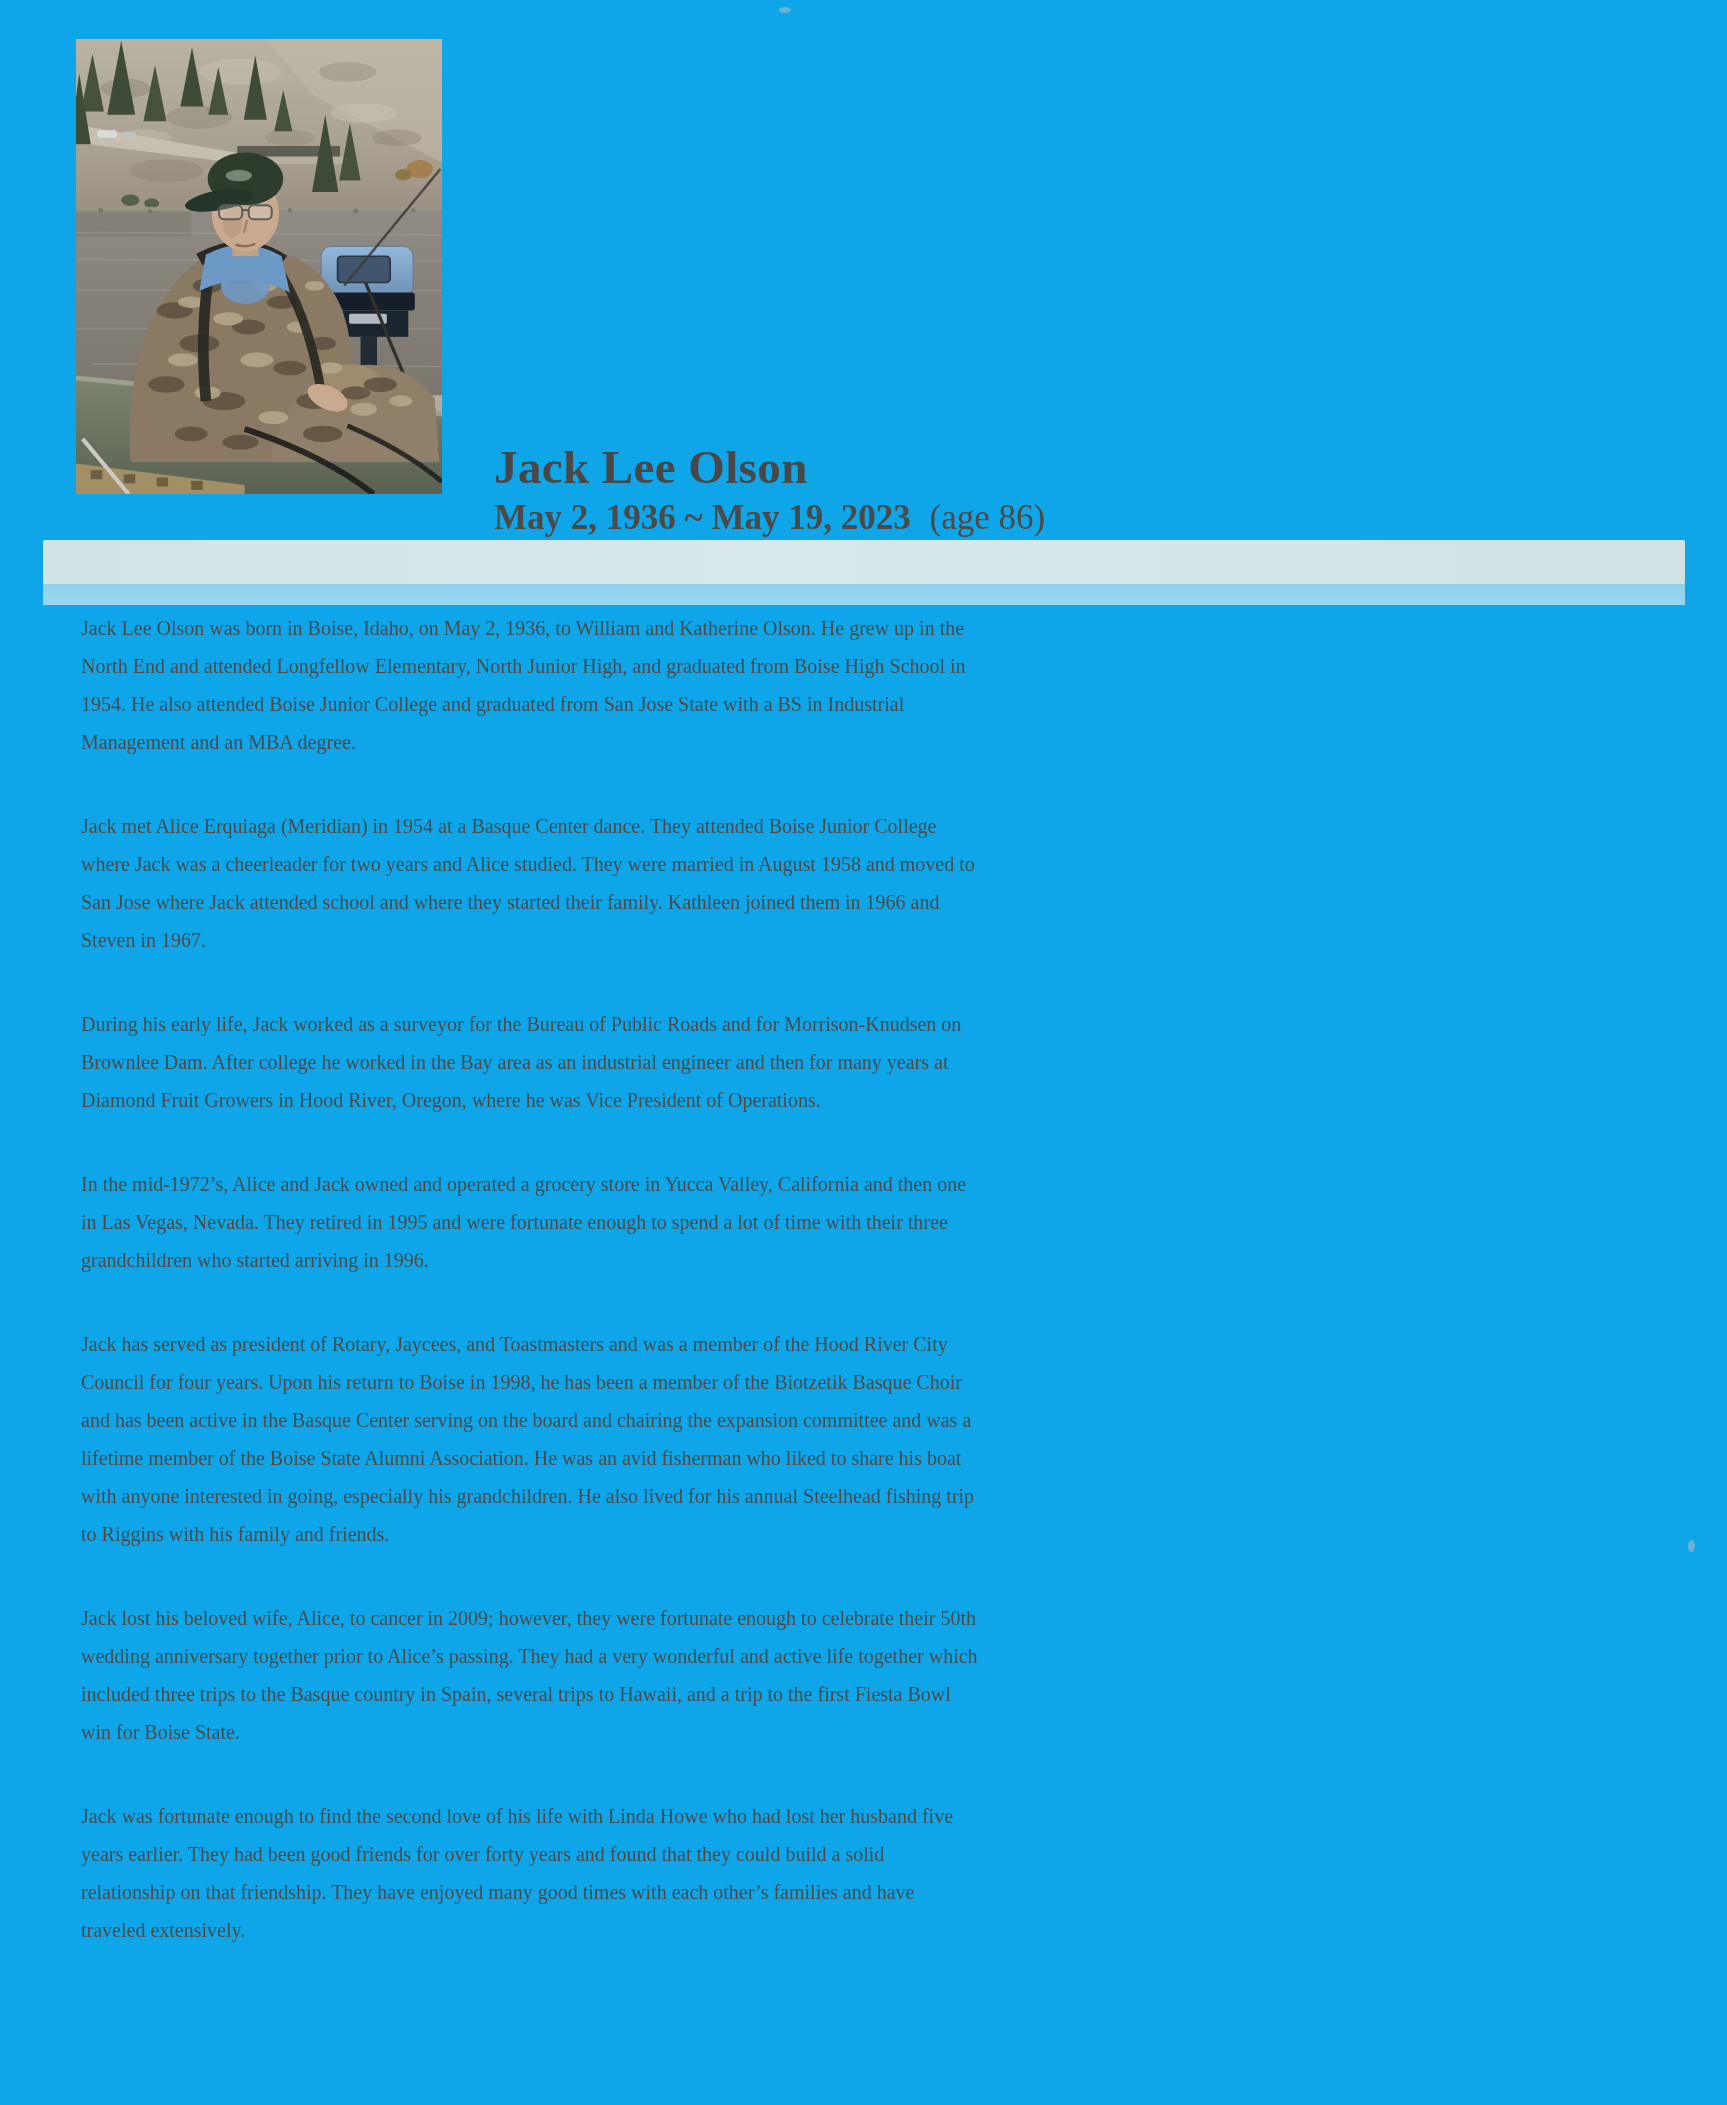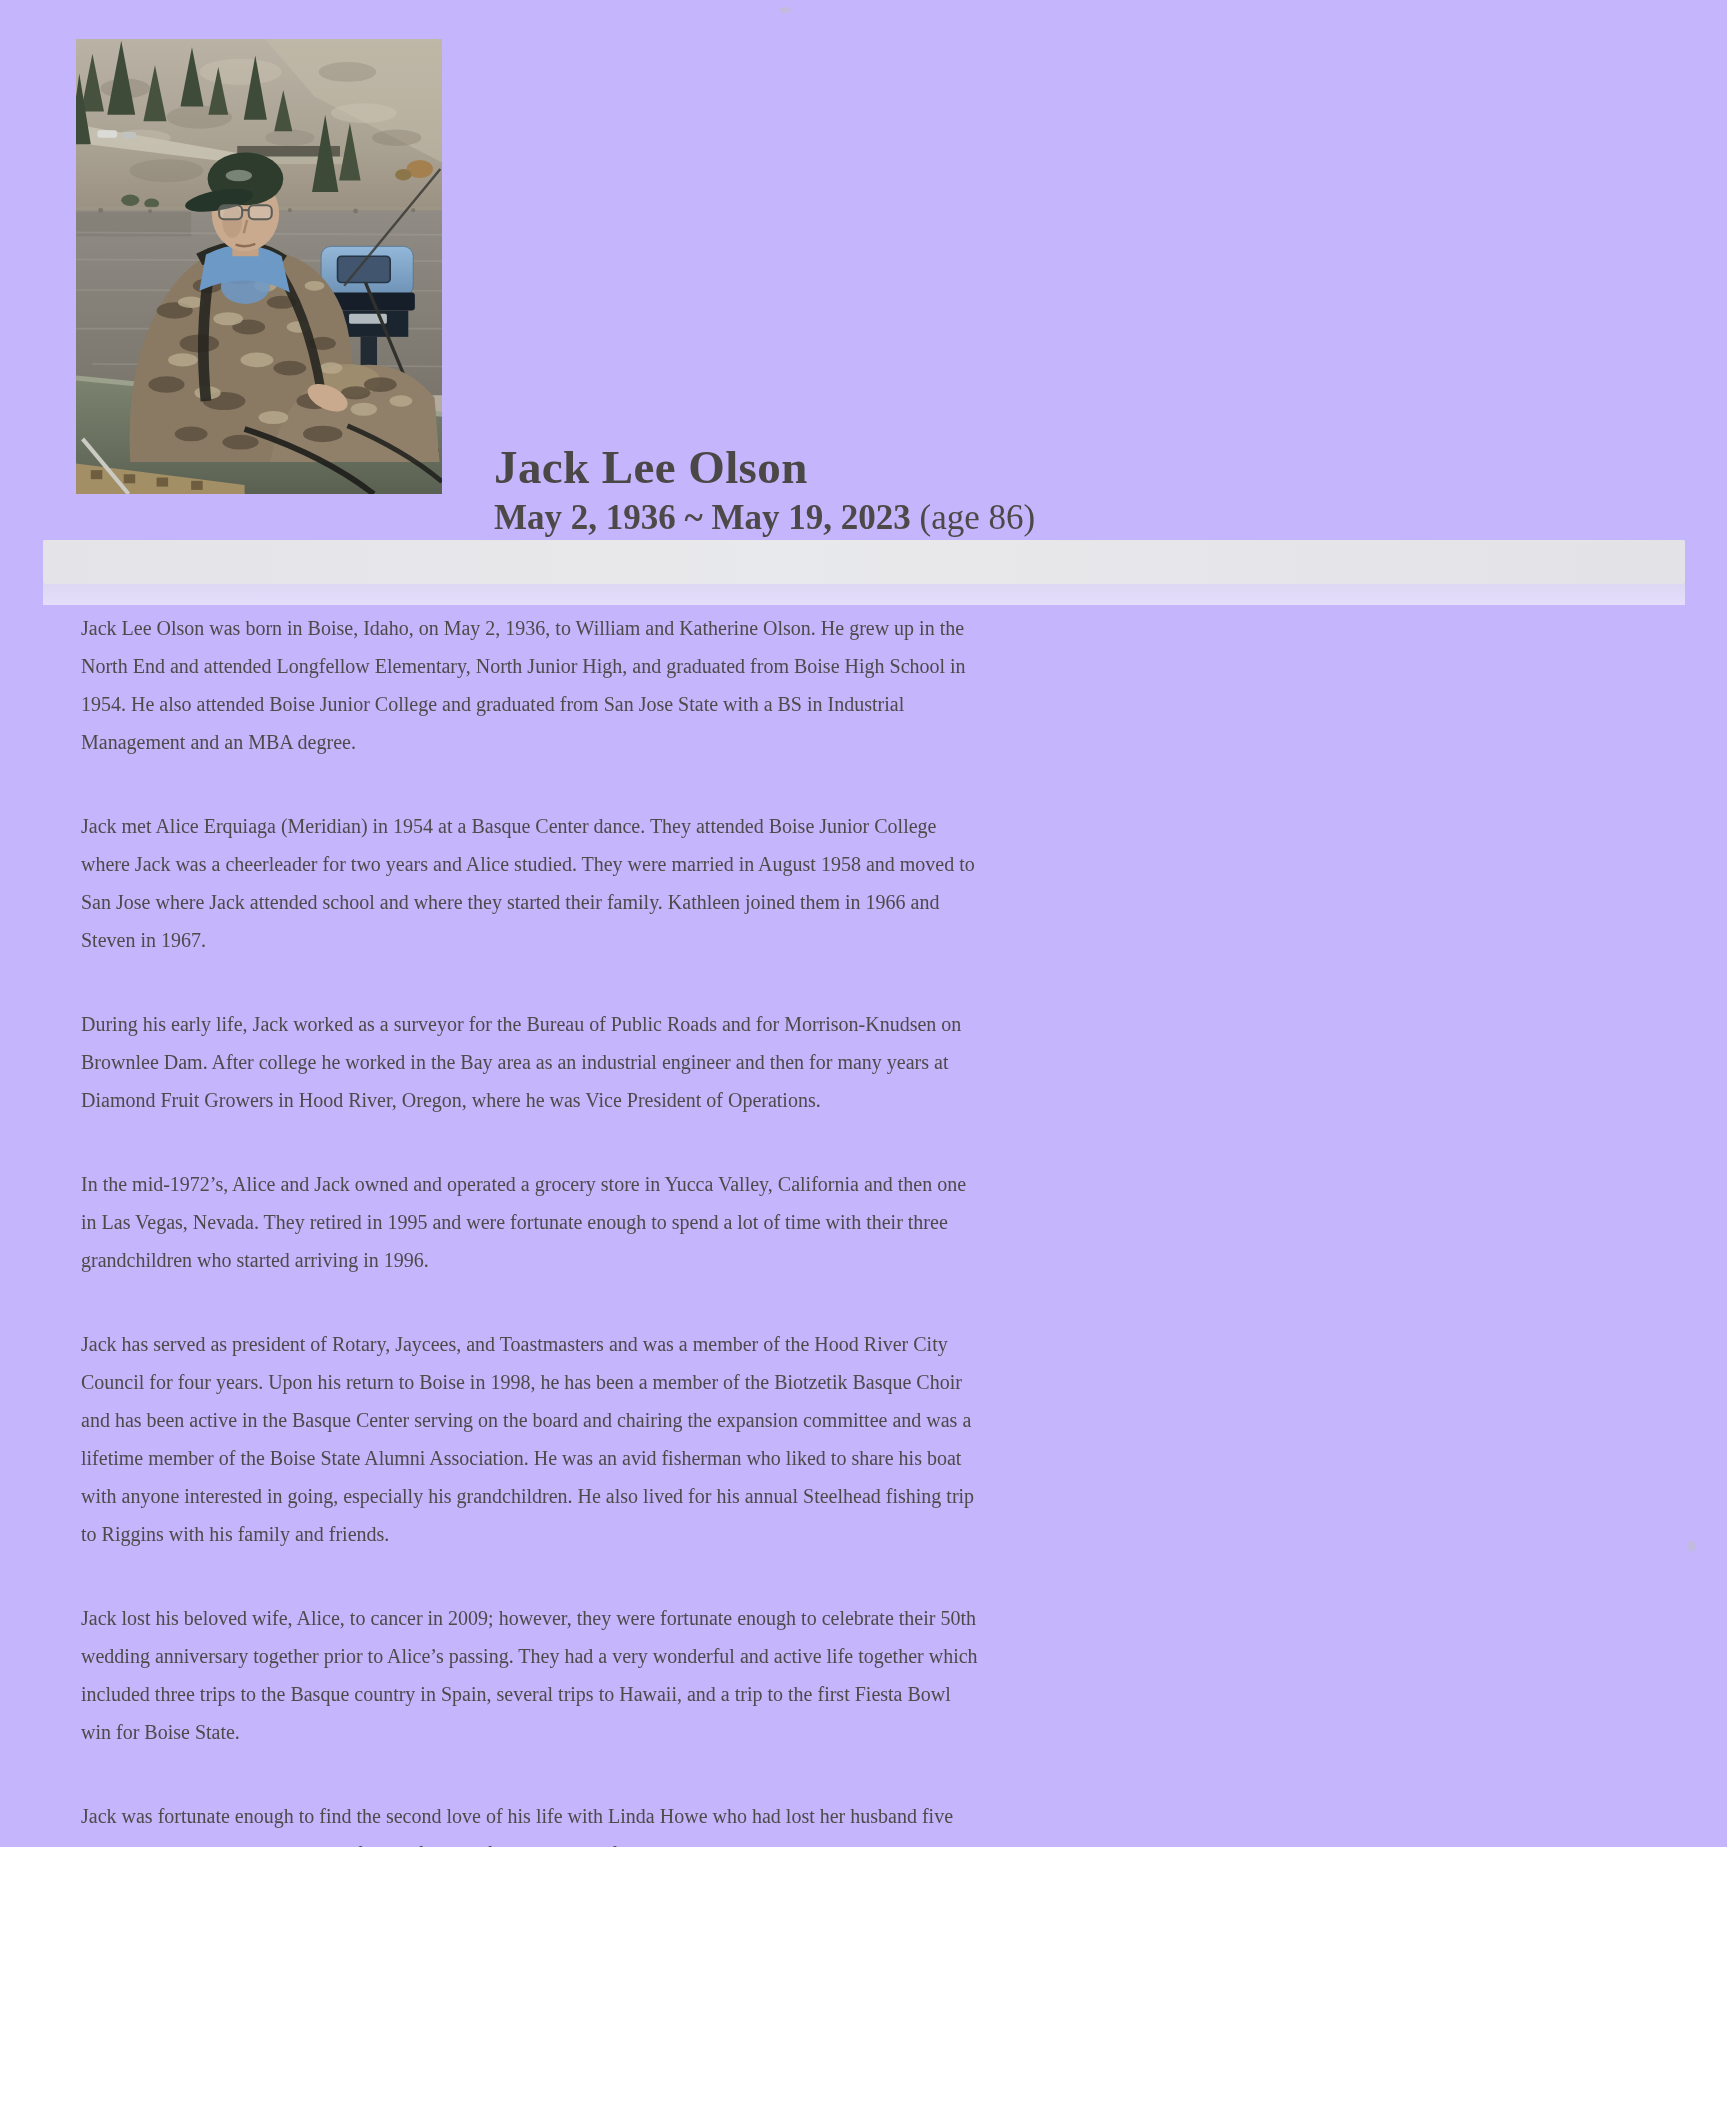--- a/index.html
+++ b/index.html
@@ -3,40 +3,40 @@
 <meta charset="utf-8">
 <style>
   html, body { margin: 0; padding: 0; }
   body {
     width: 1728px; height: 2105px;
     background: #ffffff;
     font-family: "Liberation Serif", "DejaVu Serif", serif;
   }
   .page {
     position: relative;
-    width: 1728px; height: 1847px;
-    background: #c4b5fd;
+    width: 1728px; height: 2105px;
+    background: #0ea5e9;
     overflow: hidden;
   }
   .photo {
     position: absolute; left: 76px; top: 39px;
     width: 366px; height: 455px;
     background: #b3ac9e;
   }
   .photo svg { display: block; width: 100%; height: 100%; }
   .header { position: absolute; left: 494px; top: 442px; }
   .page-title {
     margin: 0; font-size: 47px; font-weight: bold;
     color: #4a4847; line-height: 1.1; letter-spacing: 0.4px;
   }
   .dates {
     margin-top: 5px; font-size: 35px; font-weight: bold;
     color: #4b4a48; line-height: 1.1;
   }
-  .dates-age { font-weight: normal; margin-left: 0; }
+  .dates-age { font-weight: normal; margin-left: 10px; }
   .scan-band {
     position: absolute; left: 43px; top: 540px;
     width: 1642px; height: 44px;
     background: linear-gradient(90deg, #e8eae6 0%, #edefeb 45%, #e7e9e5 100%);
     opacity: 0.9; border-radius: 1.6px;
   }
   .scan-band::after {
     content: ""; position: absolute; left: 0; top: 44px;
     width: 100%; height: 21.4px;
     background: linear-gradient(180deg, #f0f1ee, #fbfbfa);

